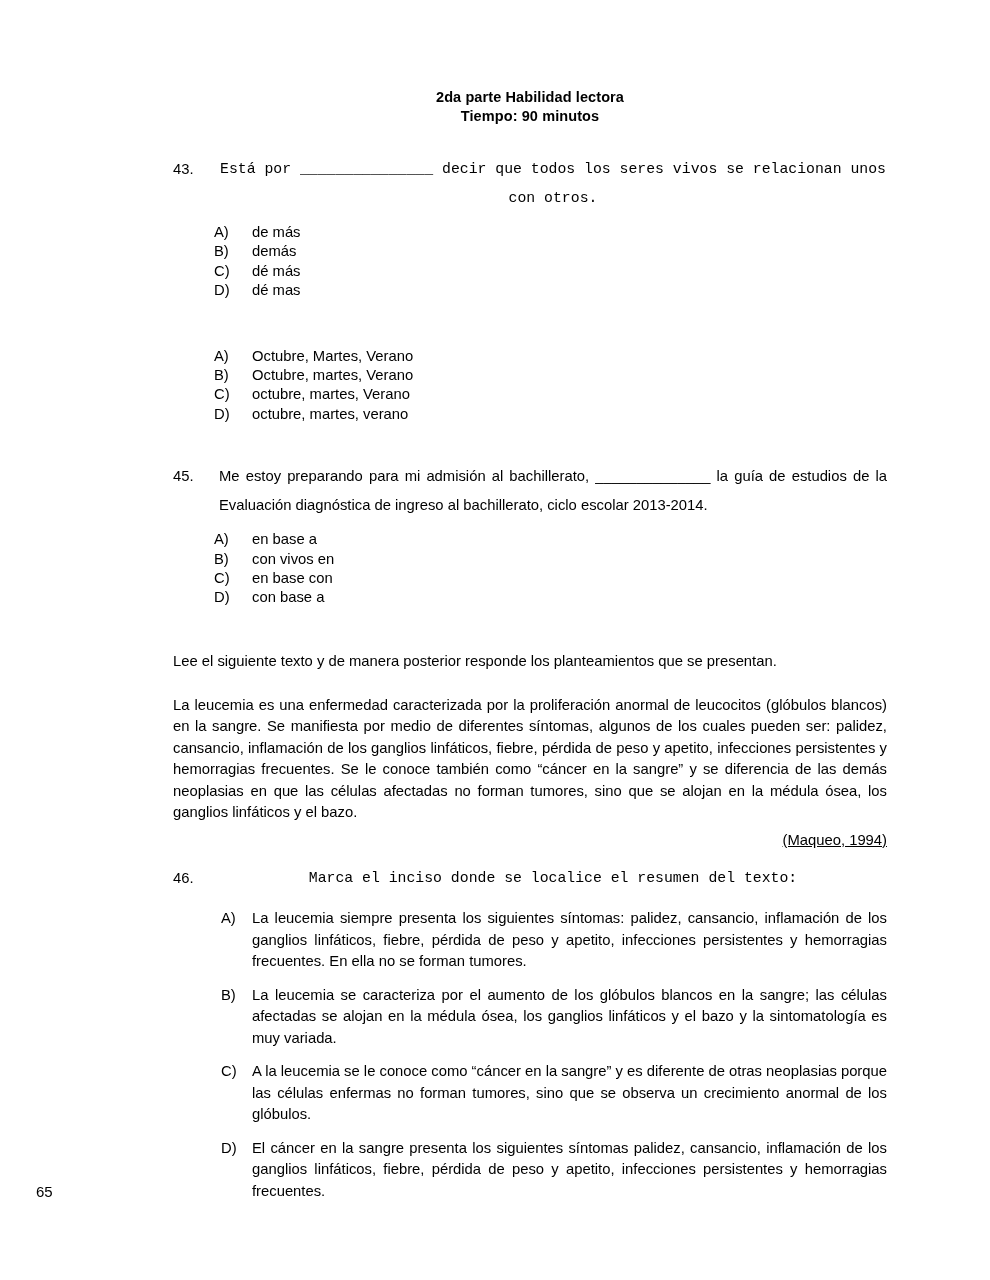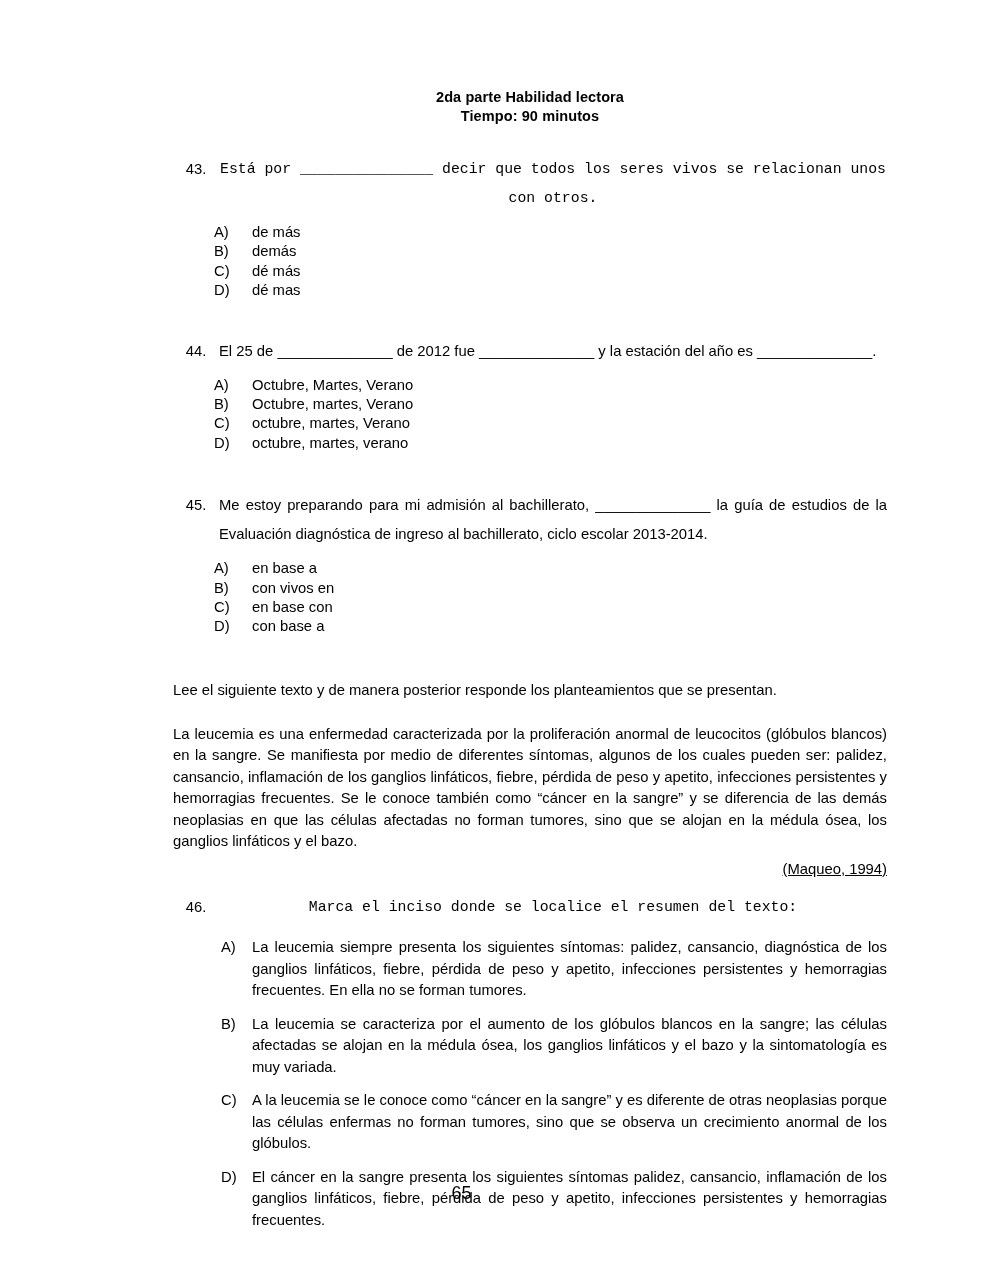--- a/index.html
+++ b/index.html
@@ -47,21 +47,21 @@
   
   .question {
     display: flex;
     align-items: flex-start;
     font-size: 14.8px;
     line-height: 29px;
   }
   .q-num {
     width: 46px;
     flex: 0 0 46px;
-    text-align: center;
+    text-align: left;
   }
   .q-text {
     flex: 1 1 auto;
     text-align: justify;
     text-justify: inter-word;
   }
   .q-text.nojust {
     text-align: center;
     font-family: Liberation Mono, monospace;
   }
@@ -143,22 +143,22 @@
   .sp-ptitle-body  { height: 9px; }
   .sp-body-source  { height: 6px; }
   .sp-source-q46   { height: 13px; }
 
   
   .page-number {
     position: absolute;
     left: 0;
     top: 1183px;
     width: 851px;
-    text-align: center;
-    font-size: 18px;
+    text-align: left;
+    font-size: 15px;
   }
 </style>
 </head>
 <body>
 
 <div class="page">
   <div class="content">
 
     <div class="doc-title">2da parte Habilidad lectora</div>
     <div class="doc-subtitle">Tiempo: 90 minutos</div>
@@ -183,24 +183,20 @@
         <span class="opt-text">dé más</span>
       </div>
       <div class="option-row">
         <span class="opt-label">D)</span>
         <span class="opt-text">dé mas</span>
       </div>
     </div>
 
     <div class="sp-q43-q44"></div>
 
-    <div class="question">
-      <span class="q-num">44.</span>
-      <span class="q-text">El 25 de ______________ de 2012 fue ______________ y la estación del año es ______________.</span>
-    </div>
     <div class="options">
       <div class="option-row">
         <span class="opt-label">A)</span>
         <span class="opt-text">Octubre, Martes, Verano</span>
       </div>
       <div class="option-row">
         <span class="opt-label">B)</span>
         <span class="opt-text">Octubre, martes, Verano</span>
       </div>
       <div class="option-row">
@@ -255,21 +251,21 @@
 
     <div class="sp-source-q46"></div>
 
     <div class="question">
       <span class="q-num">46.</span>
       <span class="q-text nojust">Marca el inciso donde se localice el resumen del texto:</span>
     </div>
     <div class="options-long">
       <div class="option-row-long">
         <span class="opt-label-long">A)</span>
-        <span class="opt-text-long">La leucemia siempre presenta los siguientes síntomas: palidez, cansancio, diagnóstica de los ganglios linfáticos, fiebre, pérdida de peso y apetito, infecciones persistentes y hemorragias frecuentes. En ella no se forman tumores.</span>
+        <span class="opt-text-long">La leucemia siempre presenta los siguientes síntomas: palidez, cansancio, inflamación de los ganglios linfáticos, fiebre, pérdida de peso y apetito, infecciones persistentes y hemorragias frecuentes. En ella no se forman tumores.</span>
       </div>
       <div class="option-row-long">
         <span class="opt-label-long">B)</span>
         <span class="opt-text-long">La leucemia se caracteriza por el aumento de los glóbulos blancos en la sangre; las células afectadas se alojan en la médula ósea, los ganglios linfáticos y el bazo y la sintomatología es muy variada.</span>
       </div>
       <div class="option-row-long">
         <span class="opt-label-long">C)</span>
         <span class="opt-text-long">A la leucemia se le conoce como “cáncer en la sangre” y es diferente de otras neoplasias porque las células enfermas no forman tumores, sino que se observa un crecimiento anormal de los glóbulos.</span>
       </div>
       <div class="option-row-long">

